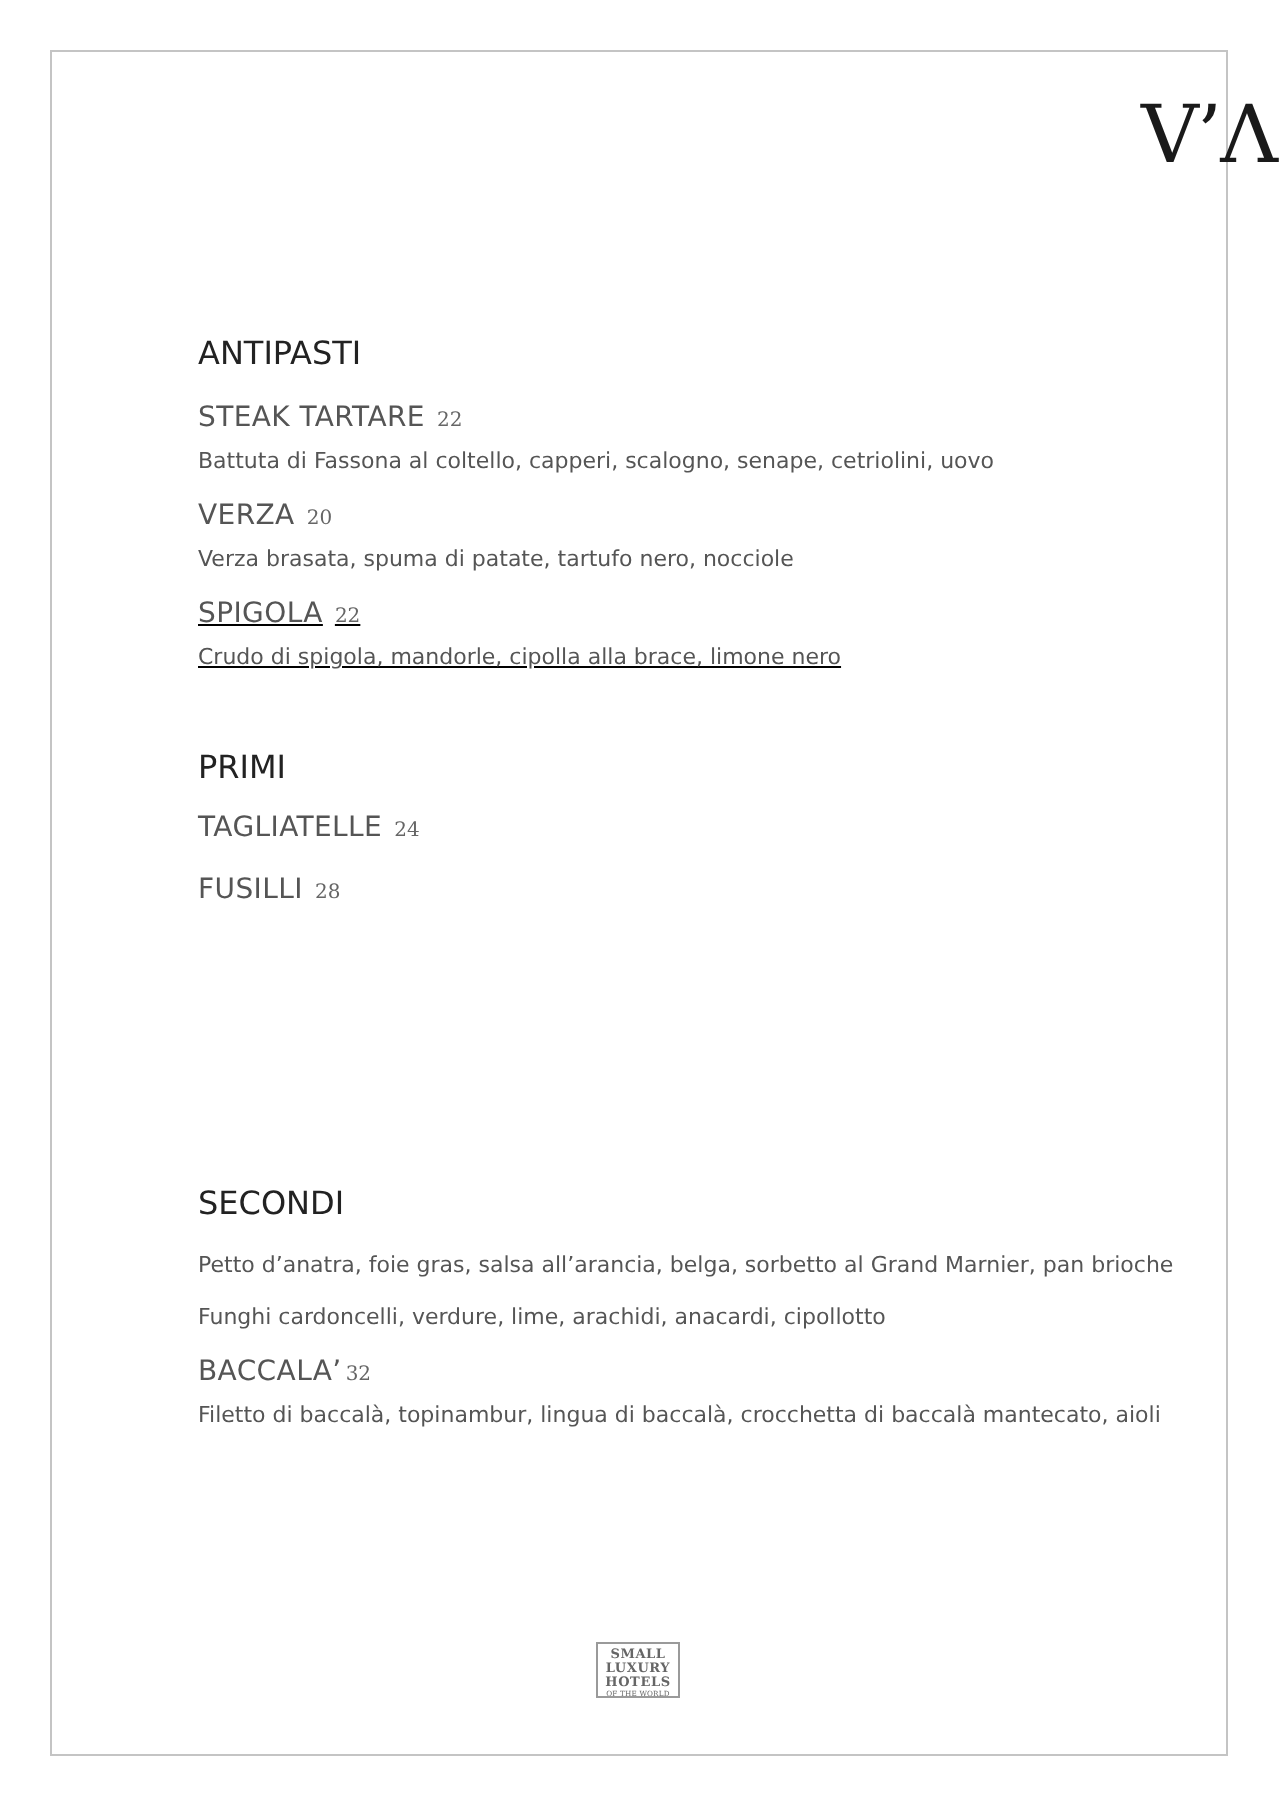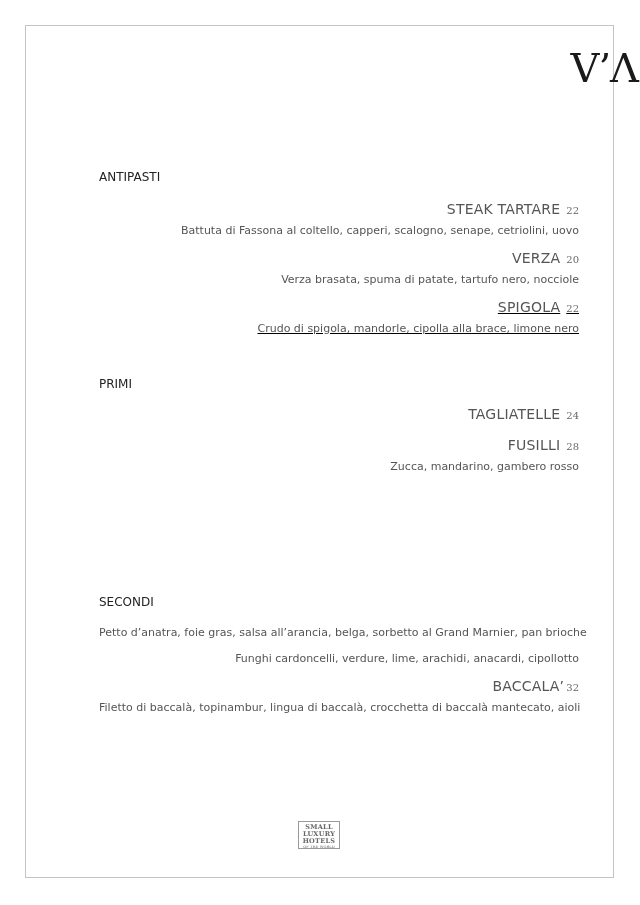--- a/index.html
+++ b/index.html
@@ -38,30 +38,29 @@
     .logo .apos {
       display: inline-block;
       margin: 0 -2px;
     }
     .section {
       position: absolute;
       left: 99px;
       width: 480px;
     }
     .section-title {
-      font-size: 12px;
+      font-size: 16px;
       line-height: 20px;
       color: #222222;
       font-weight: normal;
       margin: 0;
       letter-spacing: 0px;
     }
     .item {
       margin: 0;
-      text-align: right;
     }
     .item-name-line {
       font-size: 14px;
       line-height: 18px;
       color: #555555;
       white-space: nowrap;
     }
     .item-name {
       letter-spacing: 0.2px;
     }
@@ -130,21 +129,20 @@
   </div>
 </div>
 
 <div class="section" style="top:374px;">
   <h2 class="section-title">PRIMI</h2>
   <div class="item" style="margin-top:11px;">
     <div class="item-name-line"><span class="item-name">TAGLIATELLE</span><span class="item-price">24</span></div>
   </div>
   <div class="item" style="margin-top:11px;">
     <div class="item-name-line"><span class="item-name">FUSILLI</span><span class="item-price">28</span></div>
-    <div class="item-desc">Zucca, mandarino, gambero rosso</div>
   </div>
 </div>
 
 <div class="section" style="top:592px;">
   <h2 class="section-title">SECONDI</h2>
   <div class="item" style="margin-top:13px;">
     <div class="item-desc">Petto d’anatra, foie gras, salsa all’arancia, belga, sorbetto al Grand Marnier, pan brioche</div>
   </div>
   <div class="item" style="margin-top:11px;">
     <div class="item-desc">Funghi cardoncelli, verdure, lime, arachidi, anacardi, cipollotto</div>

